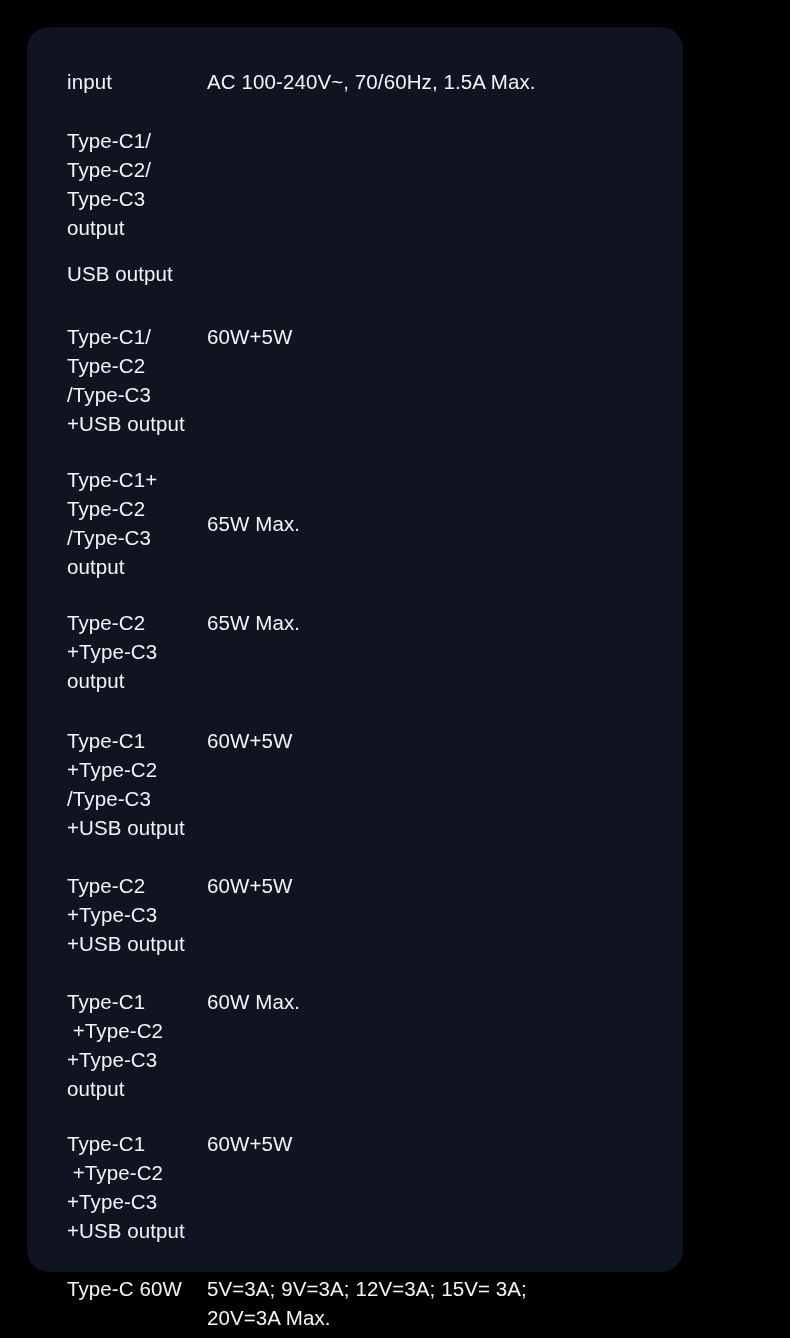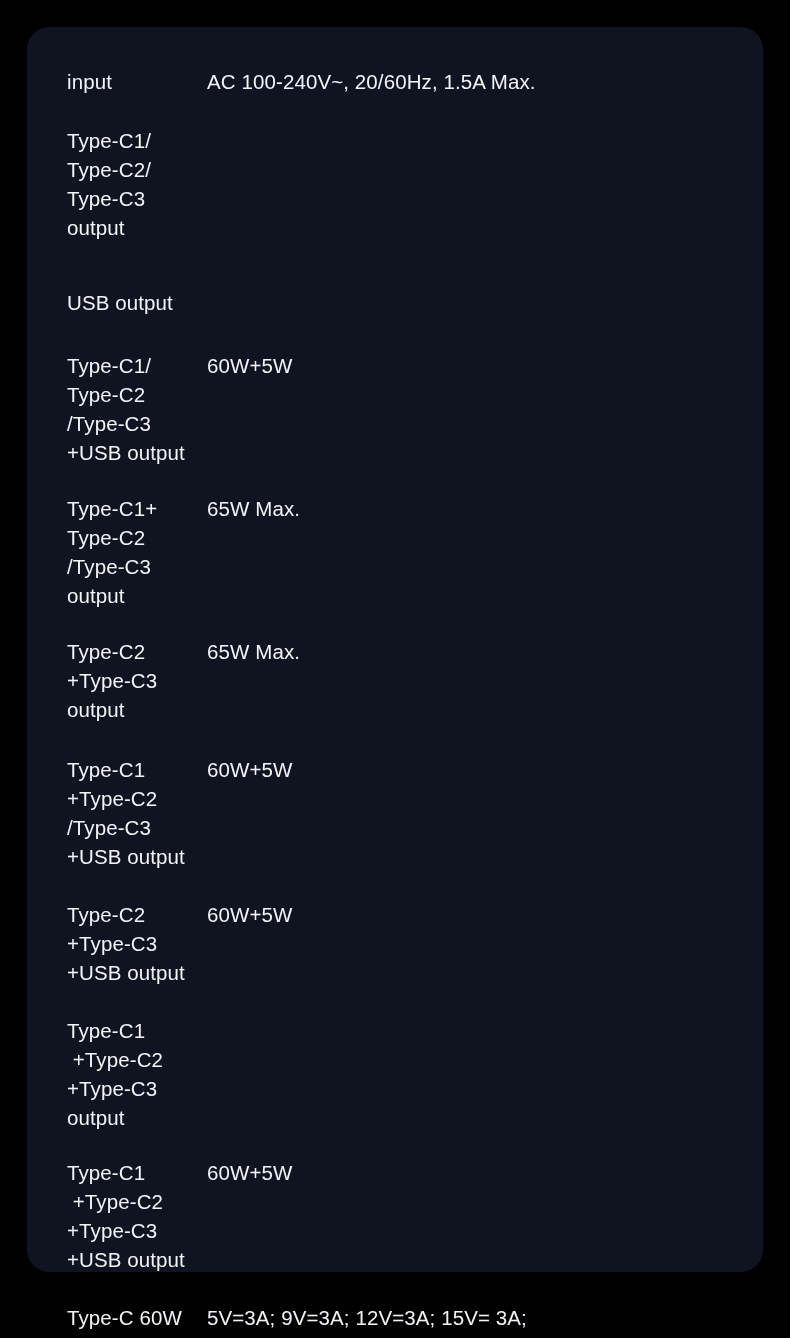--- a/index.html
+++ b/index.html
@@ -14,21 +14,21 @@
 
   body {
     font-family: "Liberation Sans", "DejaVu Sans", sans-serif;
     -webkit-font-smoothing: antialiased;
   }
 
   #spec-card {
     position: absolute;
     left: 27px;
     top: 27px;
-    width: 736px;
+    width: 656px;
     height: 1245px;
     background: #101420;
     border-radius: 22px;
   }
 
   .spec-table {
     position: absolute;
     left: 0;
     top: 0;
     width: 100%;
@@ -58,39 +58,39 @@
   }
 
   .spec-value {
     flex: 1 1 auto;
     padding-left: 1px;
   }
 
   
   .spec-row.r0  { margin-top: 0px;  }
   .spec-row.r1  { margin-top: 30px; }
-  .spec-row.r2  { margin-top: 46px; gap: 36px; }
+  .spec-row.r2  { margin-top: 17px; gap: 36px; }
   .spec-row.r3  { margin-top: 34px; }
-  .spec-row.r4  { margin-top: 27px; }
+  .spec-row.r4  { margin-top: 27px; align-items: center; }
   .spec-row.r5  { margin-top: 27px; }
   .spec-row.r6  { margin-top: 31px; }
   .spec-row.r7  { margin-top: 29px; }
   .spec-row.r8  { margin-top: 29px; }
   .spec-row.r9  { margin-top: 26px; }
   .spec-row.r10 { margin-top: 29px; }
 </style>
 </head>
 <body>
 
 <div id="spec-card">
   <div class="spec-table">
 
     <div class="spec-row r0">
       <div class="spec-label">input</div>
-      <div class="spec-value">AC 100-240V~, 20/60Hz, 1.5A Max.</div>
+      <div class="spec-value">AC 100-240V~, 70/60Hz, 1.5A Max.</div>
     </div>
 
     <div class="spec-row r1">
       <div class="spec-label">Type-C1/
 Type-C2/
 Type-C3 output</div>
     </div>
 
     <div class="spec-row r2">
       <div class="spec-label">USB output</div>
@@ -129,20 +129,21 @@
       <div class="spec-label">Type-C2
 +Type-C3
 +USB output</div>
       <div class="spec-value">60W+5W</div>
     </div>
 
     <div class="spec-row r8">
       <div class="spec-label">Type-C1
  +Type-C2
 +Type-C3 output</div>
+      <div class="spec-value">60W Max.</div>
     </div>
 
     <div class="spec-row r9">
       <div class="spec-label">Type-C1
  +Type-C2
 +Type-C3
 +USB output</div>
       <div class="spec-value">60W+5W</div>
     </div>
 

